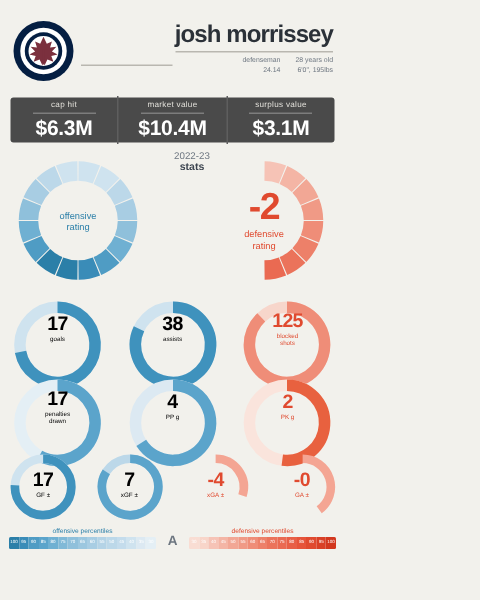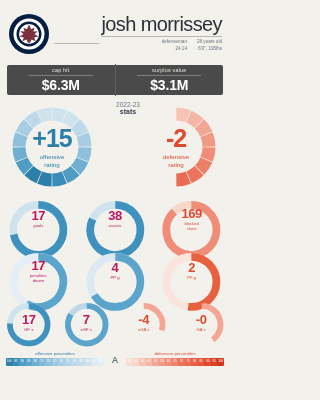--- a/index.html
+++ b/index.html
@@ -14,21 +14,21 @@
 
   
   .header { display:flex; align-items:center; padding:9px 8px 4px 8px; height:62px; }
   .logo { width:42px; height:42px; flex:0 0 42px; position:relative; }
   .rule-left {
     flex:1; height:1px; background:#b9b7b0; margin:0 0 0 4px;
     position:relative; top:10px;
   }
   .name-block { flex:0 0 auto; text-align:right; padding-left:2px; }
   .player-name {
-    font-size:20px; font-weight:normal; letter-spacing:-0.6px;
+    font-size:16px; font-weight:bold; letter-spacing:-0.6px;
     line-height:1; color:#2b3138; white-space:nowrap;
   }
   .name-rule { height:1px; background:#b9b7b0; margin:2px 0 2px 0; }
   .meta-grid {
     display:flex; justify-content:flex-end; gap:10px;
     font-size:4.6px; color:#6d7680; line-height:1.5; text-align:right;
   }
   .meta-col div { white-space:nowrap; }
 
   
@@ -68,21 +68,21 @@
   .grid { margin-top:2px; }
   .grid-row { display:flex; height:52px; }
   .cell { flex:1; position:relative; }
   .cell svg { position:absolute; inset:0; }
   .cell-center {
     position:absolute; inset:0; display:flex; flex-direction:column;
     align-items:center; justify-content:center; pointer-events:none;
   }
   .cell-val { font-size:13px; font-weight:bold; line-height:1; letter-spacing:-.4px; }
   .cell-lab { font-size:4.2px; line-height:1.2; text-align:center; margin-top:1px; }
-  .blue .cell-val, .blue .cell-lab { color:#be185d; }
+  .blue .cell-val, .blue .cell-lab { color:#000000; }
   .red .cell-val, .red .cell-lab { color:#e04a2f; }
 
   
   .legend { display:flex; align-items:flex-end; padding:2px 6px 5px 6px; gap:4px; }
   .scale { flex:1; }
   .scale-title { font-size:4.4px; text-align:center; margin-bottom:1.5px; }
   .scale.off .scale-title { color:#2b7fa8; }
   .scale.def .scale-title { color:#e04a2f; }
   .swatches { display:flex; height:8px; border-radius:1px; overflow:hidden; }
   .sw {
@@ -126,20 +126,25 @@
       </div>
     </div>
   </div>
 </div>
 
 <div class="valuebar" id="valuebar">
     <div class="vcell">
       <div class="vlabel">cap hit</div>
       <div class="vline"></div>
       <div class="vvalue">$6.3M</div>
+    </div>
+    <div class="vcell">
+      <div class="vlabel">market value</div>
+      <div class="vline"></div>
+      <div class="vvalue">$10.4M</div>
     </div>
     <div class="vcell">
       <div class="vlabel">surplus value</div>
       <div class="vline"></div>
       <div class="vvalue">$3.1M</div>
     </div>
   </div>
 
 <div class="ratings">
   <div class="rating off" id="rating-off">
@@ -155,21 +160,20 @@
         <path d="M 45.65443112416389 76.99819058906189 A 33 33 0 0 1 33.69140317499831 74.61859637866436" stroke="#2b7fa8" stroke-width="13" fill="none"></path>
         <path d="M 33.05287515208248 74.35410941161734 A 33 33 0 0 1 22.91110976305894 67.5775984278825" stroke="#2b7fa8" stroke-width="13" fill="none"></path>
         <path d="M 22.422401572117497 67.08889023694107 A 33 33 0 0 1 15.645890588382656 56.94712484791753" stroke="#4f9cc4" stroke-width="13" fill="none"></path>
         <path d="M 15.38140362133564 56.308596825001686 A 33 33 0 0 1 13.001809410938101 44.34556887583612" stroke="#6fb0d2" stroke-width="13" fill="none"></path>
         <path d="M 13.001809410938101 43.654431124163885 A 33 33 0 0 1 15.381403621335629 31.691403174998328" stroke="#8fc0db" stroke-width="13" fill="none"></path>
         <path d="M 15.645890588382663 31.052875152082457 A 33 33 0 0 1 22.42240157211748 20.911109763058953" stroke="#a8cde3" stroke-width="13" fill="none"></path>
         <path d="M 22.911109763058946 20.422401572117487 A 33 33 0 0 1 33.05287515208245 13.645890588382667" stroke="#bcd8e9" stroke-width="13" fill="none"></path>
         <path d="M 33.69140317499832 13.381403621335632 A 33 33 0 0 1 45.65443112416388 11.001809410938101" stroke="#cfe3ef" stroke-width="13" fill="none"></path>
       </svg>
       <div class="rating-center">
-        <div class="rating-val">+15</div>
         <div class="rating-lab">offensive<br>rating</div>
       </div>
     </div>
   <div class="season">
     <div class="season-year">2022-23</div>
     <div class="season-word">stats</div>
   </div>
   <div class="rating def" id="rating-def">
       <svg viewBox="0 0 92 92">
         <path d="M 46.34556887583611 11.001809410938101 A 33 33 0 0 1 58.3085968250017 13.381403621335643" stroke="#f6c3b6" stroke-width="13" fill="none"></path>
@@ -209,21 +213,21 @@
           <div class="cell-val">38</div>
           <div class="cell-lab">assists</div>
         </div>
       </div>
       <div class="cell red">
         <svg viewBox="0 0 52 52">
           <circle cx="26" cy="25" r="17" stroke="#f7d6cb" stroke-width="5.2" fill="none"></circle>
           <path d="M 26 8 A 17 17 0 1 1 14.362699199212289 12.607533333836008" stroke="#ef8d78" stroke-width="5.2" fill="none" stroke-linecap="butt"></path>
         </svg>
         <div class="cell-center">
-          <div class="cell-val">169</div>
+          <div class="cell-val">125</div>
           <div class="cell-lab">blocked<br>shots</div>
         </div>
       </div>
     </div>
     <div class="grid-row">
       <div class="cell blue">
         <svg viewBox="0 0 52 52">
           <circle cx="26" cy="25" r="17" stroke="#e4eff5" stroke-width="5.2" fill="none"></circle>
           <path d="M 26 8 A 17 17 0 1 1 17.810187540270846 39.89721356074568" stroke="#5ba4cb" stroke-width="5.2" fill="none" stroke-linecap="butt"></path>
         </svg>

